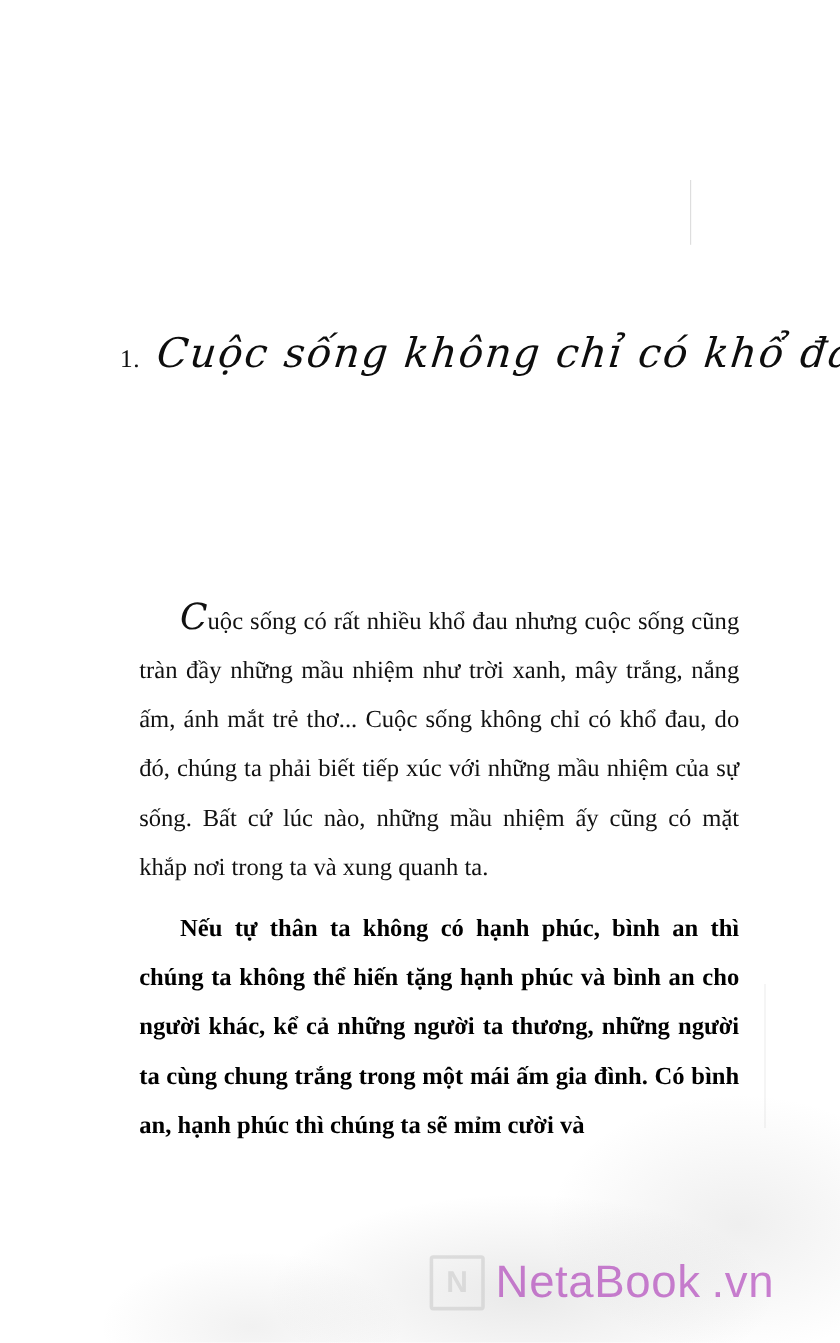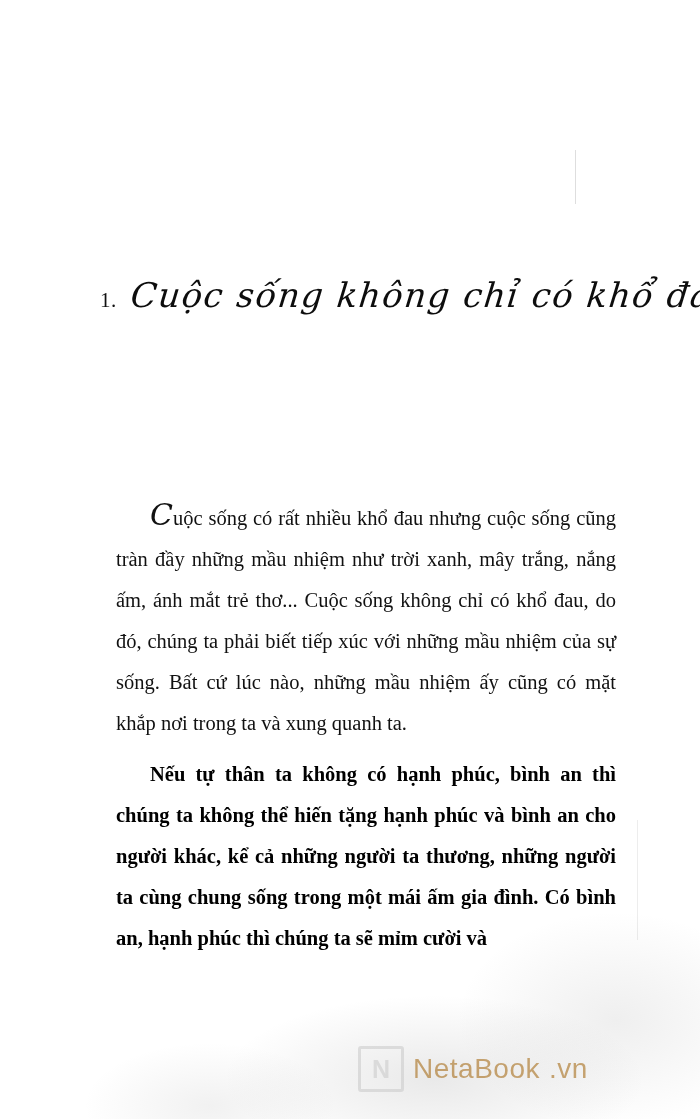--- a/index.html
+++ b/index.html
@@ -134,22 +134,22 @@
     display: flex;
     align-items: center;
     justify-content: center;
     font-family: "Liberation Sans", sans-serif;
     font-size: 25px;
     font-weight: 700;
     color: #c9c9c9;
   }
   .wm-text {
     font-family: "Liberation Sans", sans-serif;
-    font-size: 28px;
-    color: #a16207;
+    font-size: 38px;
+    color: #a21caf;
     letter-spacing: 0.5px;
   }
 </style>
 </head>
 <body>
 
 <div class="page">
 
   <div class="bg-smudge"></div>
   <div class="scan-line"></div>
@@ -157,21 +157,21 @@
 
   <div class="chapter-head">
     <span class="chapter-num">1.</span>
     <span class="chapter-title">Cuộc sống không chỉ có khổ đau</span>
   </div>
 
   <div class="body-text">
     <p class="para first">
       <span class="dropcap-word"><span class="cap">C</span><span>uộc</span></span><span> sống có rất nhiều khổ đau nhưng cuộc sống cũng tràn đầy những mầu nhiệm như trời xanh, mây trắng, nắng ấm, ánh mắt trẻ thơ... Cuộc sống không chỉ có khổ đau, do đó, chúng ta phải biết tiếp xúc với những mầu nhiệm của sự sống. Bất cứ lúc nào, những mầu nhiệm ấy cũng có mặt khắp nơi trong ta và xung quanh ta.</span>
     </p>
-    <p class="para second ink-dark">Nếu tự thân ta không có hạnh phúc, bình an thì chúng ta không thể hiến tặng hạnh phúc và bình an cho người khác, kể cả những người ta thương, những người ta cùng chung sống trong một mái ấm gia đình. Có bình an, hạnh phúc thì chúng ta sẽ mỉm cười và</p>
+    <p class="para second ink-dark">Nếu tự thân ta không có hạnh phúc, bình an thì chúng ta không thể hiến tặng hạnh phúc và bình an cho người khác, kể cả những người ta thương, những người ta cùng chung trắng trong một mái ấm gia đình. Có bình an, hạnh phúc thì chúng ta sẽ mỉm cười và</p>
   </div>
 
   <div class="watermark">
     <span class="wm-box">N</span>
     <span class="wm-text">NetaBook</span>
     <span class="wm-text accent">.vn</span>
   </div>
 
 </div>
 

